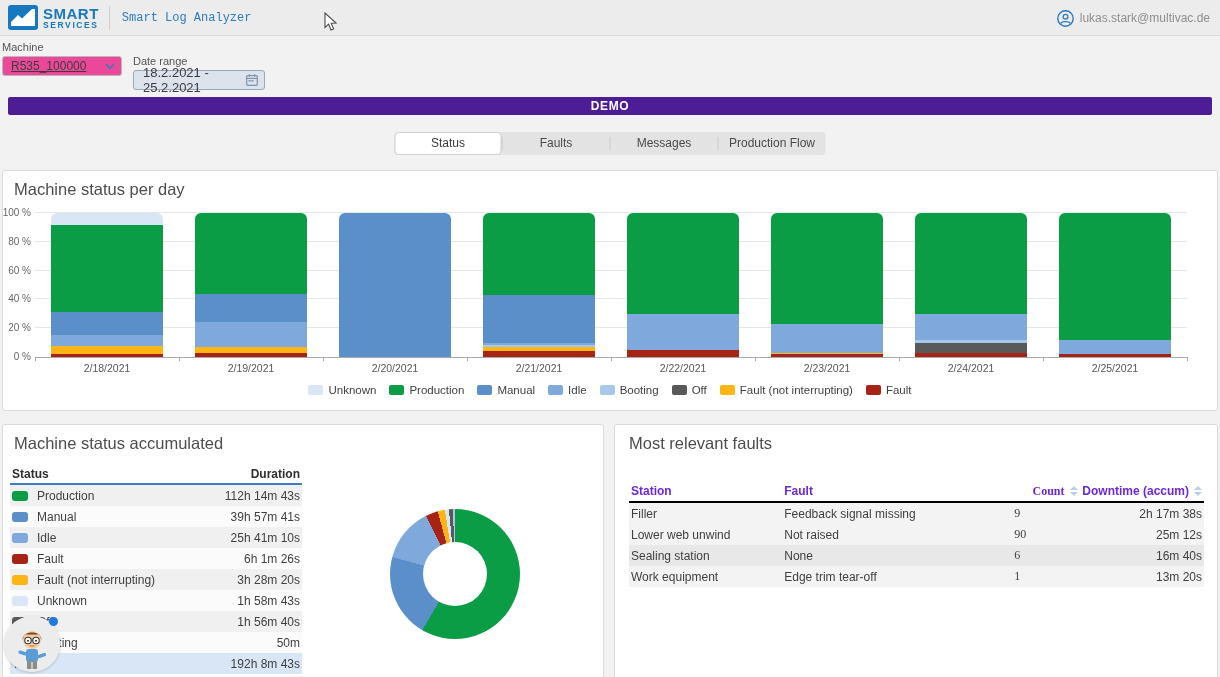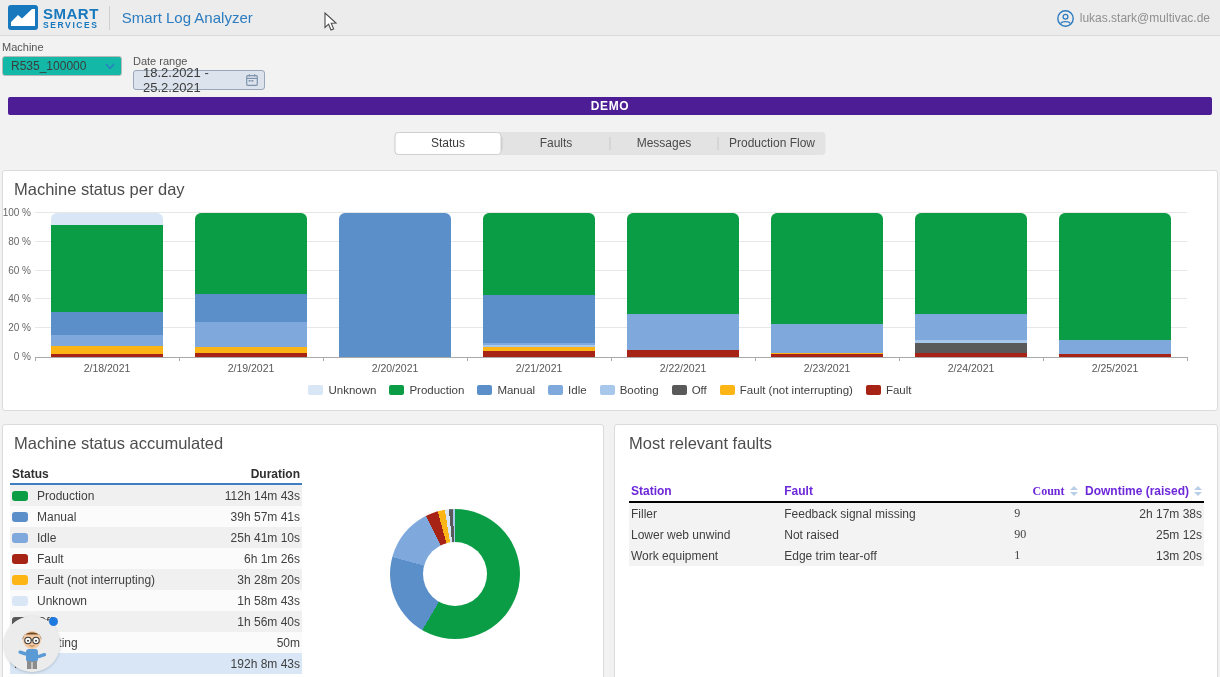--- a/index.html
+++ b/index.html
@@ -8,29 +8,29 @@
   #app { position:relative; width:1220px; height:677px; background:#f2f2f2; overflow:hidden; }
 
   
   .topbar { position:absolute; left:0; top:0; width:100%; height:36px; background:#ececec; border-bottom:1px solid #dadada; display:flex; align-items:center; }
   .logo { display:flex; align-items:center; margin-left:8px; gap:5px; }
   .logo-mark { width:30px; height:25px; }
   .logo-text { color:#1878be; line-height:1; }
   .logo-text .l1 { font-size:15px; font-weight:bold; letter-spacing:.5px; }
   .logo-text .l2 { font-size:8.5px; font-weight:bold; letter-spacing:1.6px; }
   .topbar-divider { width:1px; height:24px; background:#cfcfcf; margin:0 12px 0 10px; }
-  .app-title { color:#2b7cc0; font-size:15px; }
+  .app-title { color:#2b7cc0; font-size:12px;font-family:Liberation Mono, monospace; }
   .account { position:absolute; right:10px; top:0; height:36px; display:flex; align-items:center; gap:6px; color:#8f8f8f; font-size:12px; }
 
   
   .filters { position:absolute; left:2px; top:41px; }
   .f-label { font-size:11px; color:#555; margin-bottom:3px; }
   .machine-box { position:absolute; left:0; top:0; width:122px; }
   .daterange-box { position:absolute; left:131px; top:14px; width:132px; }
-  .select { width:120px; height:20px; background:#14b8a6; border:1px solid #b9b9b9; border-radius:3px; font-size:12px; color:#3c3c3c; display:flex; align-items:center; padding:0 6px 0 8px; cursor:pointer; }
+  .select { width:120px; height:20px; background:#ec4899; border:1px solid #b9b9b9; border-radius:3px; font-size:12px; color:#3c3c3c; display:flex; align-items:center; padding:0 6px 0 8px; cursor:pointer;text-decoration:underline; }
   .select .val { flex:1; }
   .dateinput { width:132px; height:20px; background:#dce3ec; border:1px solid #9aa7b8; border-radius:3px; font-size:13px; color:#3c3c3c; display:flex; align-items:center; padding:0 6px 0 9px; gap:6px; }
   .dateinput .val { flex:1; }
 
   
   .demo { position:absolute; left:8px; right:8px; top:97px; height:18px; border-radius:2px; color:#fff; font-size:12px; font-weight:bold; letter-spacing:.6px; text-align:center; line-height:18px; }
 
   
   .tabs { position:absolute; top:132px; left:50%; transform:translateX(-50%); display:flex; align-items:center; background:#e3e3e3; border-radius:4px; height:23px; }
   .tab { width:107px; text-align:center; font-size:12px; color:#4a4a4a; line-height:21px; cursor:pointer; }
@@ -391,39 +391,45 @@
         <div class="fc1">Station</div>
         <div class="fc2">Fault</div>
         <div class="fc3">
           <span>Count</span>
           <span class="sort">
               <i class="up"></i>
               <i class="dn"></i>
             </span>
         </div>
         <div class="fc4">
-          <span>Downtime (raised)</span>
+          <span>Downtime (accum)</span>
           <span class="sort">
               <i class="up"></i>
               <i class="dn"></i>
             </span>
         </div>
       </div>
       <div id="flt-rows">
           <div class="flt-row odd">
             <div class="fc1">Filler</div>
             <div class="fc2">Feedback signal missing</div>
             <div class="fc3">9</div>
             <div class="fc4">2h 17m 38s</div>
           </div>
           <div class="flt-row odd">
             <div class="fc1">Lower web unwind</div>
             <div class="fc2">Not raised</div>
             <div class="fc3">90</div>
             <div class="fc4">25m 12s</div>
+          </div>
+          <div class="flt-row even">
+            <div class="fc1">Sealing station</div>
+            <div class="fc2">None</div>
+            <div class="fc3">6</div>
+            <div class="fc4">16m 40s</div>
           </div>
           <div class="flt-row odd">
             <div class="fc1">Work equipment</div>
             <div class="fc2">Edge trim tear-off</div>
             <div class="fc3">1</div>
             <div class="fc4">13m 20s</div>
           </div>
         </div>
     </div>
   </div>

